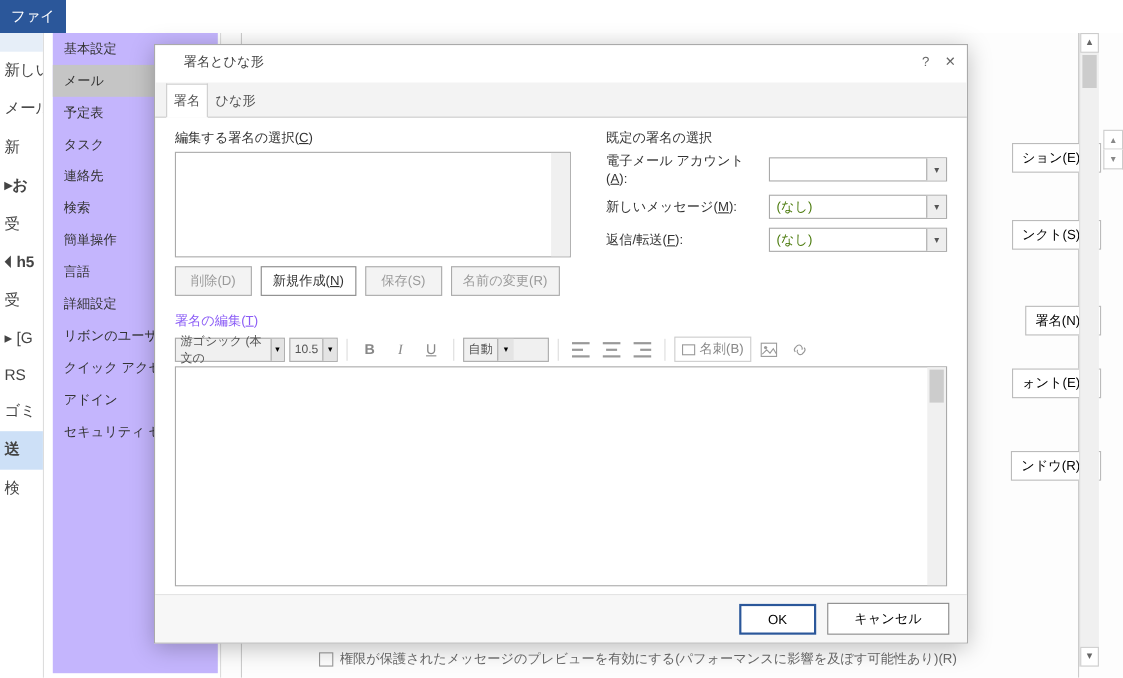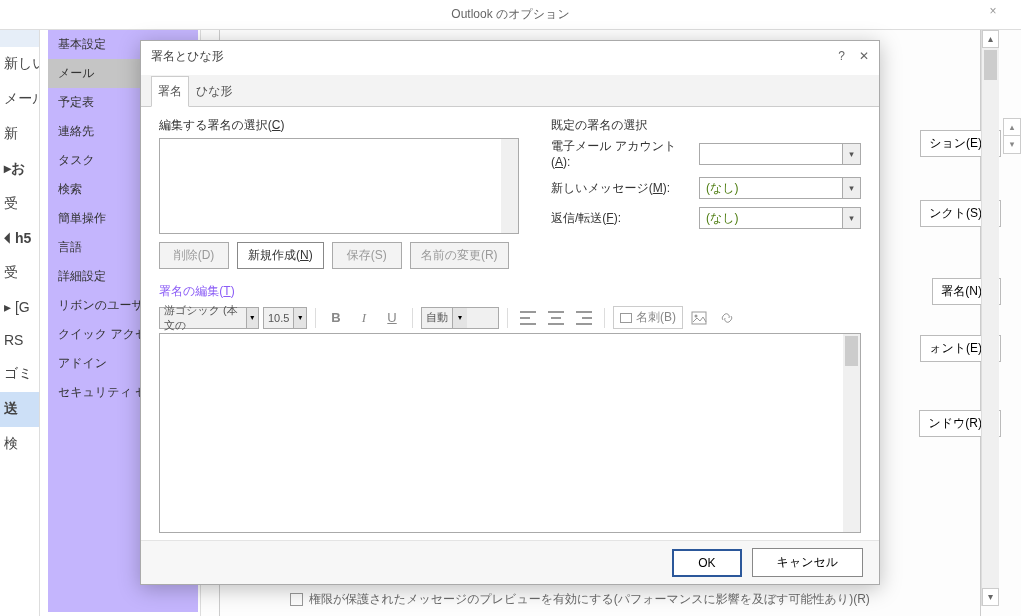--- a/index.html
+++ b/index.html
@@ -29,21 +29,21 @@
 .bg-scroll-thumb { position: absolute; left: 2px; right: 2px; top: 20px; height: 30px; background: #ccc; }
 .bg-outer-scroll { position: absolute; right: 0; top: 118px; width: 18px; height: 60px; }
 .bg-outer-scroll .a { height: 18px; border: 1px solid #ccc; text-align: center; font-size: 9px; line-height: 16px; color: #888; background: #fff; }
 
 .bg-footer-check { position: absolute; left: 290px; bottom: 8px; color: #6a6a6a; font-size: 12px; display: flex; align-items: center; gap: 6px; }
 .bg-footer-check .cb { width: 13px; height: 13px; border: 1px solid #999; }
 
 
 .dialog { position: absolute; left: 140px; top: 40px; width: 740px; height: 545px; background: #fff; border: 1px solid #aaa; box-shadow: 0 4px 20px rgba(0,0,0,0.25); display: flex; flex-direction: column; }
 .dlg-titlebar { height: 30px; display: flex; align-items: center; padding: 0 10px; justify-content: space-between; }
-.dlg-titlebar .title { color: #444; }
+.dlg-titlebar .title { color: #444; margin-left: 16px; }
 .dlg-titlebar .ctrls { display: flex; gap: 14px; color: #666; font-size: 15px; }
 .dlg-titlebar .ctrls span { cursor: default; }
 
 .tabstrip { display: flex; border-bottom: 1px solid #ccc; padding: 0 10px; margin-top: 4px; background: #f3f3f3; }
 .tab { padding: 6px 6px; border: 1px solid transparent; color: #555; position: relative; top: 1px; }
 .tab.active { background: #fff; border: 1px solid #ccc; border-bottom: 1px solid #fff; }
 
 .dlg-body { flex: 1; padding: 10px 18px; overflow: hidden; }
 .row { display: flex; gap: 32px; }
 .col { flex: 1; }
@@ -94,24 +94,20 @@
 .dlg-footer { height: 44px; border-top: 1px solid #e4e4e4; display: flex; justify-content: flex-end; align-items: center; padding: 0 16px; gap: 10px; background: #f7f7f7; }
 .fbtn { border: 1px solid #888; padding: 5px 24px; background: #fff; }
 .fbtn.ok { border: 2px solid #2b579a; }
 
 </style>
 </head>
 <body>
 
 <div class="bg-window">
   <div class="bg-ribbon-tab">ファイ</div>
-  <div class="bg-titlebar">
-    <span>Outlook のオプション</span>
-    <span class="close">×</span>
-  </div>
 
   <div class="bg-left-pane">
     <div class="bg-left-item blue"></div>
     <div class="bg-left-item">新しい</div>
     <div class="bg-left-item">メール</div>
     <div class="bg-left-item">新</div>
     <div class="bg-left-item bold">▸お</div>
     <div class="bg-left-item">受</div>
     <div class="bg-left-item bold">⏴ h5</div>
     <div class="bg-left-item">受</div>
@@ -119,22 +115,22 @@
     <div class="bg-left-item">RS</div>
     <div class="bg-left-item">ゴミ</div>
     <div class="bg-left-item sel">送</div>
     <div class="bg-left-item">検</div>
   </div>
 
   <div class="bg-options-list">
     <div class="bg-opt">基本設定</div>
     <div class="bg-opt sel">メール</div>
     <div class="bg-opt">予定表</div>
+    <div class="bg-opt">タスク</div>
     <div class="bg-opt">連絡先</div>
-    <div class="bg-opt">タスク</div>
     <div class="bg-opt">検索</div>
     <div class="bg-opt">簡単操作</div>
     <div class="bg-opt">言語</div>
     <div class="bg-opt">詳細設定</div>
     <div class="bg-opt">リボンのユーザー設</div>
     <div class="bg-opt">クイック アクセス ツ</div>
     <div class="bg-opt">アドイン</div>
     <div class="bg-opt">セキュリティ センター</div>
   </div>
 

